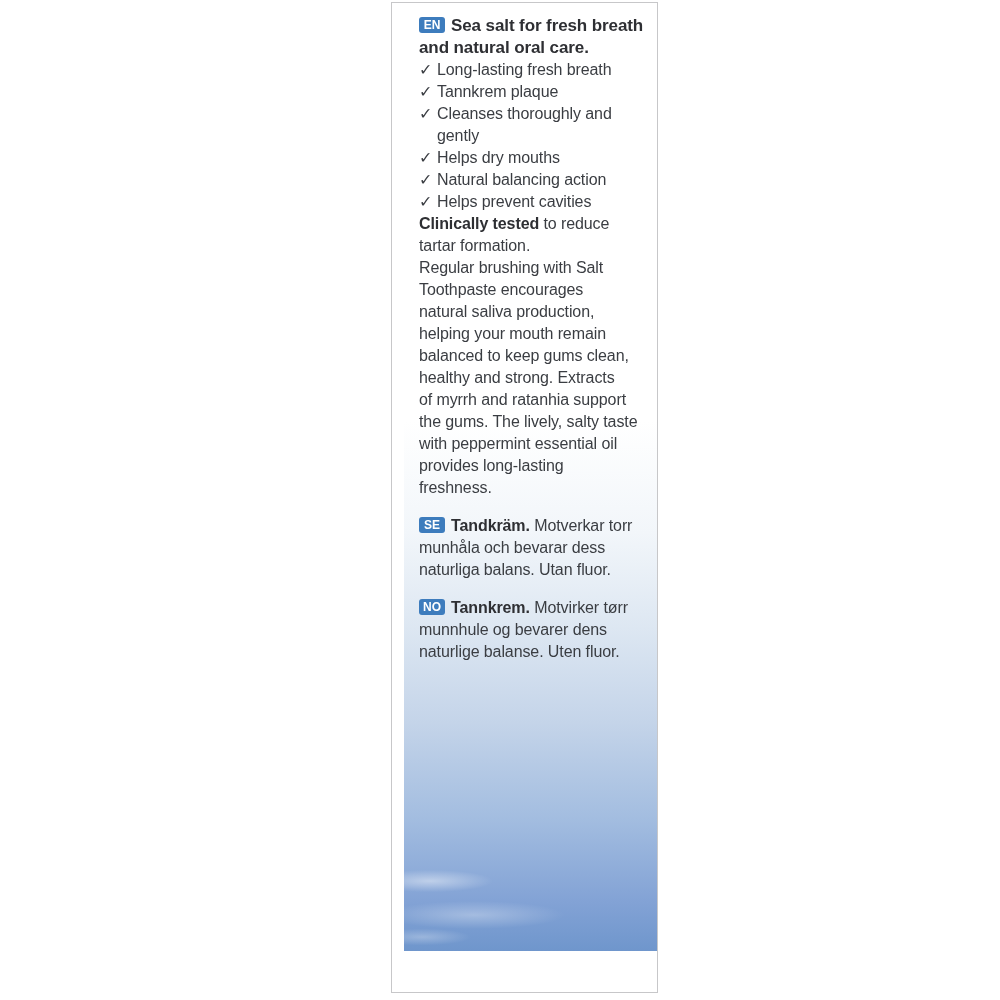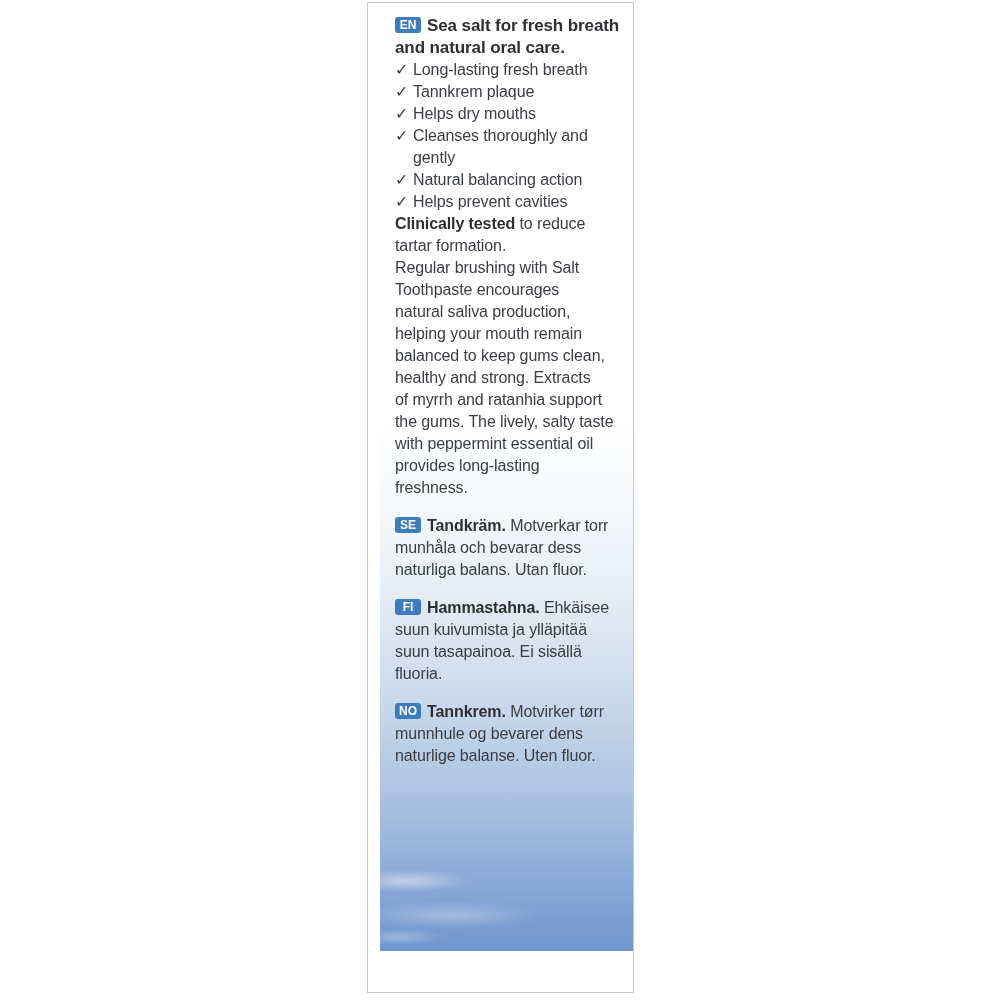--- a/index.html
+++ b/index.html
@@ -6,20 +6,21 @@
   body {
     width: 1000px; height: 1000px;
     background: #ffffff;
     font-family: "Liberation Sans", sans-serif;
   }
   .page {
     position: relative;
     width: 848px; height: 1000px;
     background: #ffffff;
     overflow: hidden;
+    margin-left: 24px;
   }
   .panel {
     position: absolute;
     left: 367px; top: 2px;
     width: 267px; height: 991px;
     box-sizing: border-box;
     background: #ffffff;
     border: 1px solid var(--border-gray, #c7c7c9);
   }
   .print-area {
@@ -95,25 +96,25 @@
 and natural oral care.</span>
           </p>
           <div class="checklist">
               <div class="check-item">
     <span class="check">✓</span><span class="check-text">Long-lasting fresh breath</span>
   </div>
               <div class="check-item">
     <span class="check">✓</span><span class="check-text">Tannkrem plaque</span>
   </div>
               <div class="check-item">
-    <span class="check">✓</span><span class="check-text">Helps dry mouths</span>
+    <span class="check">✓</span><span class="check-text">Cleanses thoroughly and
+gently</span>
   </div>
               <div class="check-item">
-    <span class="check">✓</span><span class="check-text">Cleanses thoroughly and
-gently</span>
+    <span class="check">✓</span><span class="check-text">Helps dry mouths</span>
   </div>
               <div class="check-item">
     <span class="check">✓</span><span class="check-text">Natural balancing action</span>
   </div>
               <div class="check-item">
     <span class="check">✓</span><span class="check-text">Helps prevent cavities</span>
   </div>
             </div>
           <p class="body-par">
             <span class="bold-lead">Clinically tested</span><span class="pre"> to reduce
@@ -134,26 +135,20 @@
           </p>
         </section>
 
         <div id="translations">
             <p class="trans">
     <span class="badge">SE</span><span class="bold-lead">Tandkräm.</span><span class="pre"> Motverkar torr
 munhåla och bevarar dess
 naturliga balans. Utan fluor.</span>
   </p>
             <p class="trans">
-    <span class="badge">FI</span><span class="bold-lead">Hammastahna.</span><span class="pre"> Ehkäisee
-suun kuivumista ja ylläpitää
-suun tasapainoa. Ei sisällä
-fluoria.</span>
-  </p>
-            <p class="trans">
     <span class="badge">NO</span><span class="bold-lead">Tannkrem.</span><span class="pre"> Motvirker tørr
 munnhule og bevarer dens
 naturlige balanse. Uten fluor.</span>
   </p>
           </div>
 
       </div>
     </div>
   </div>
 </div>

